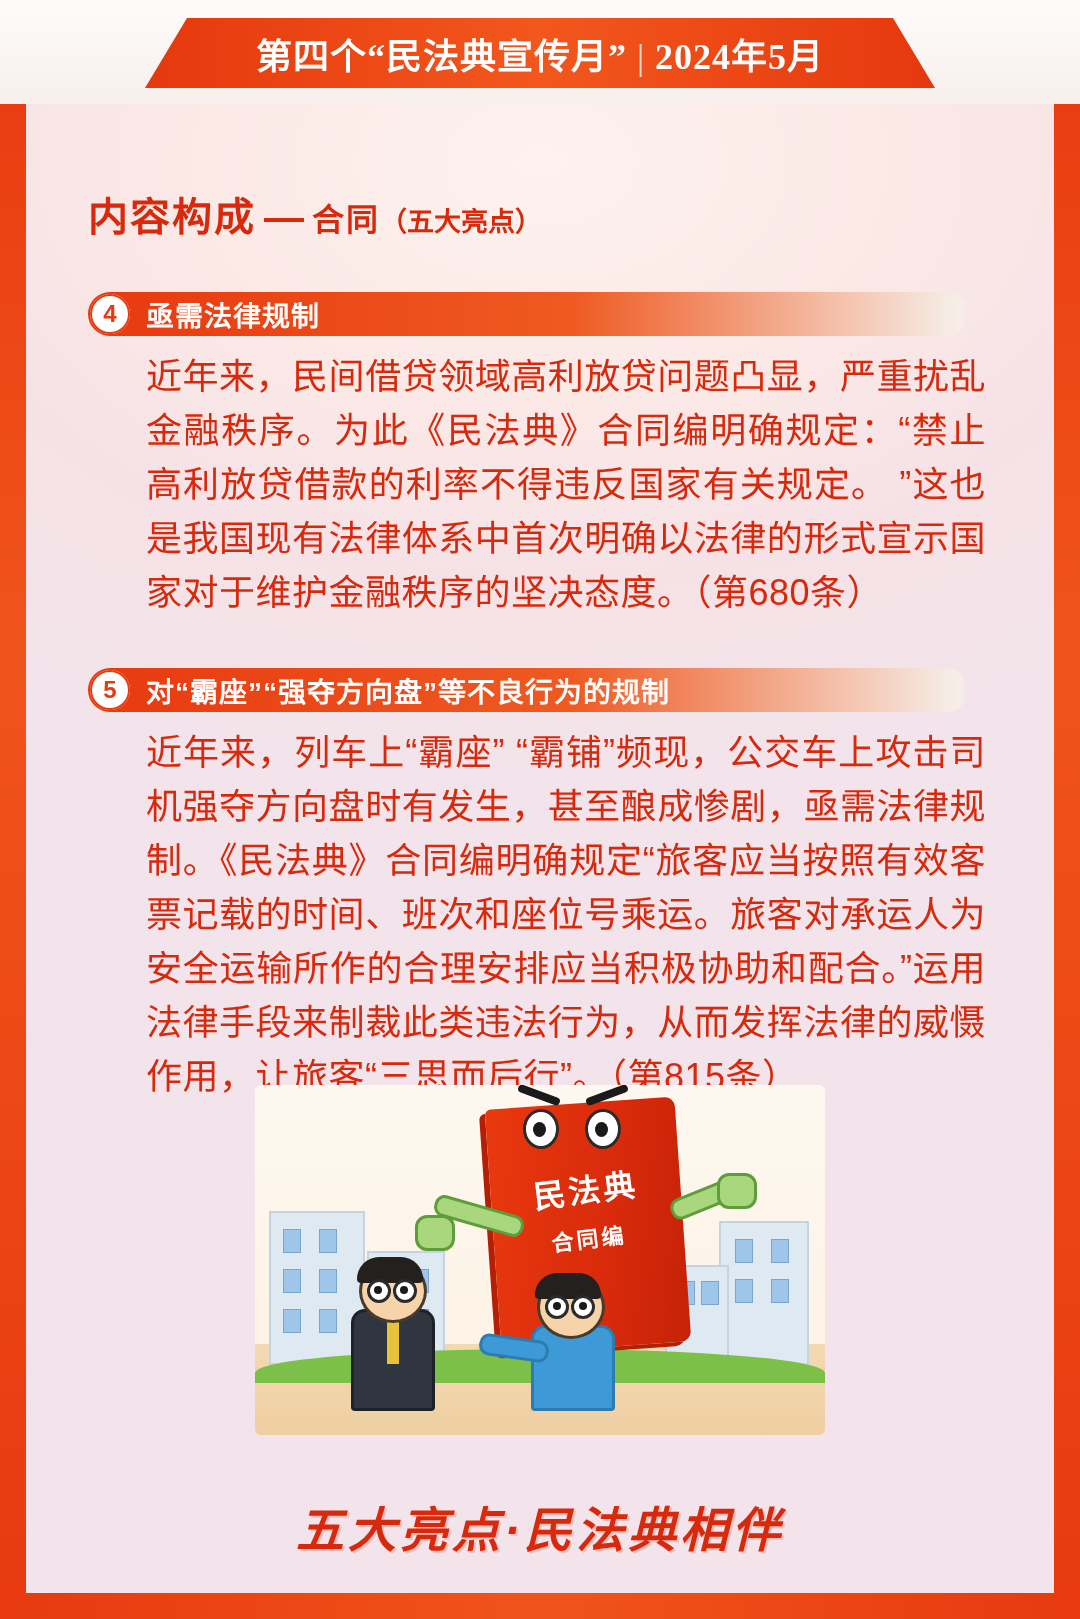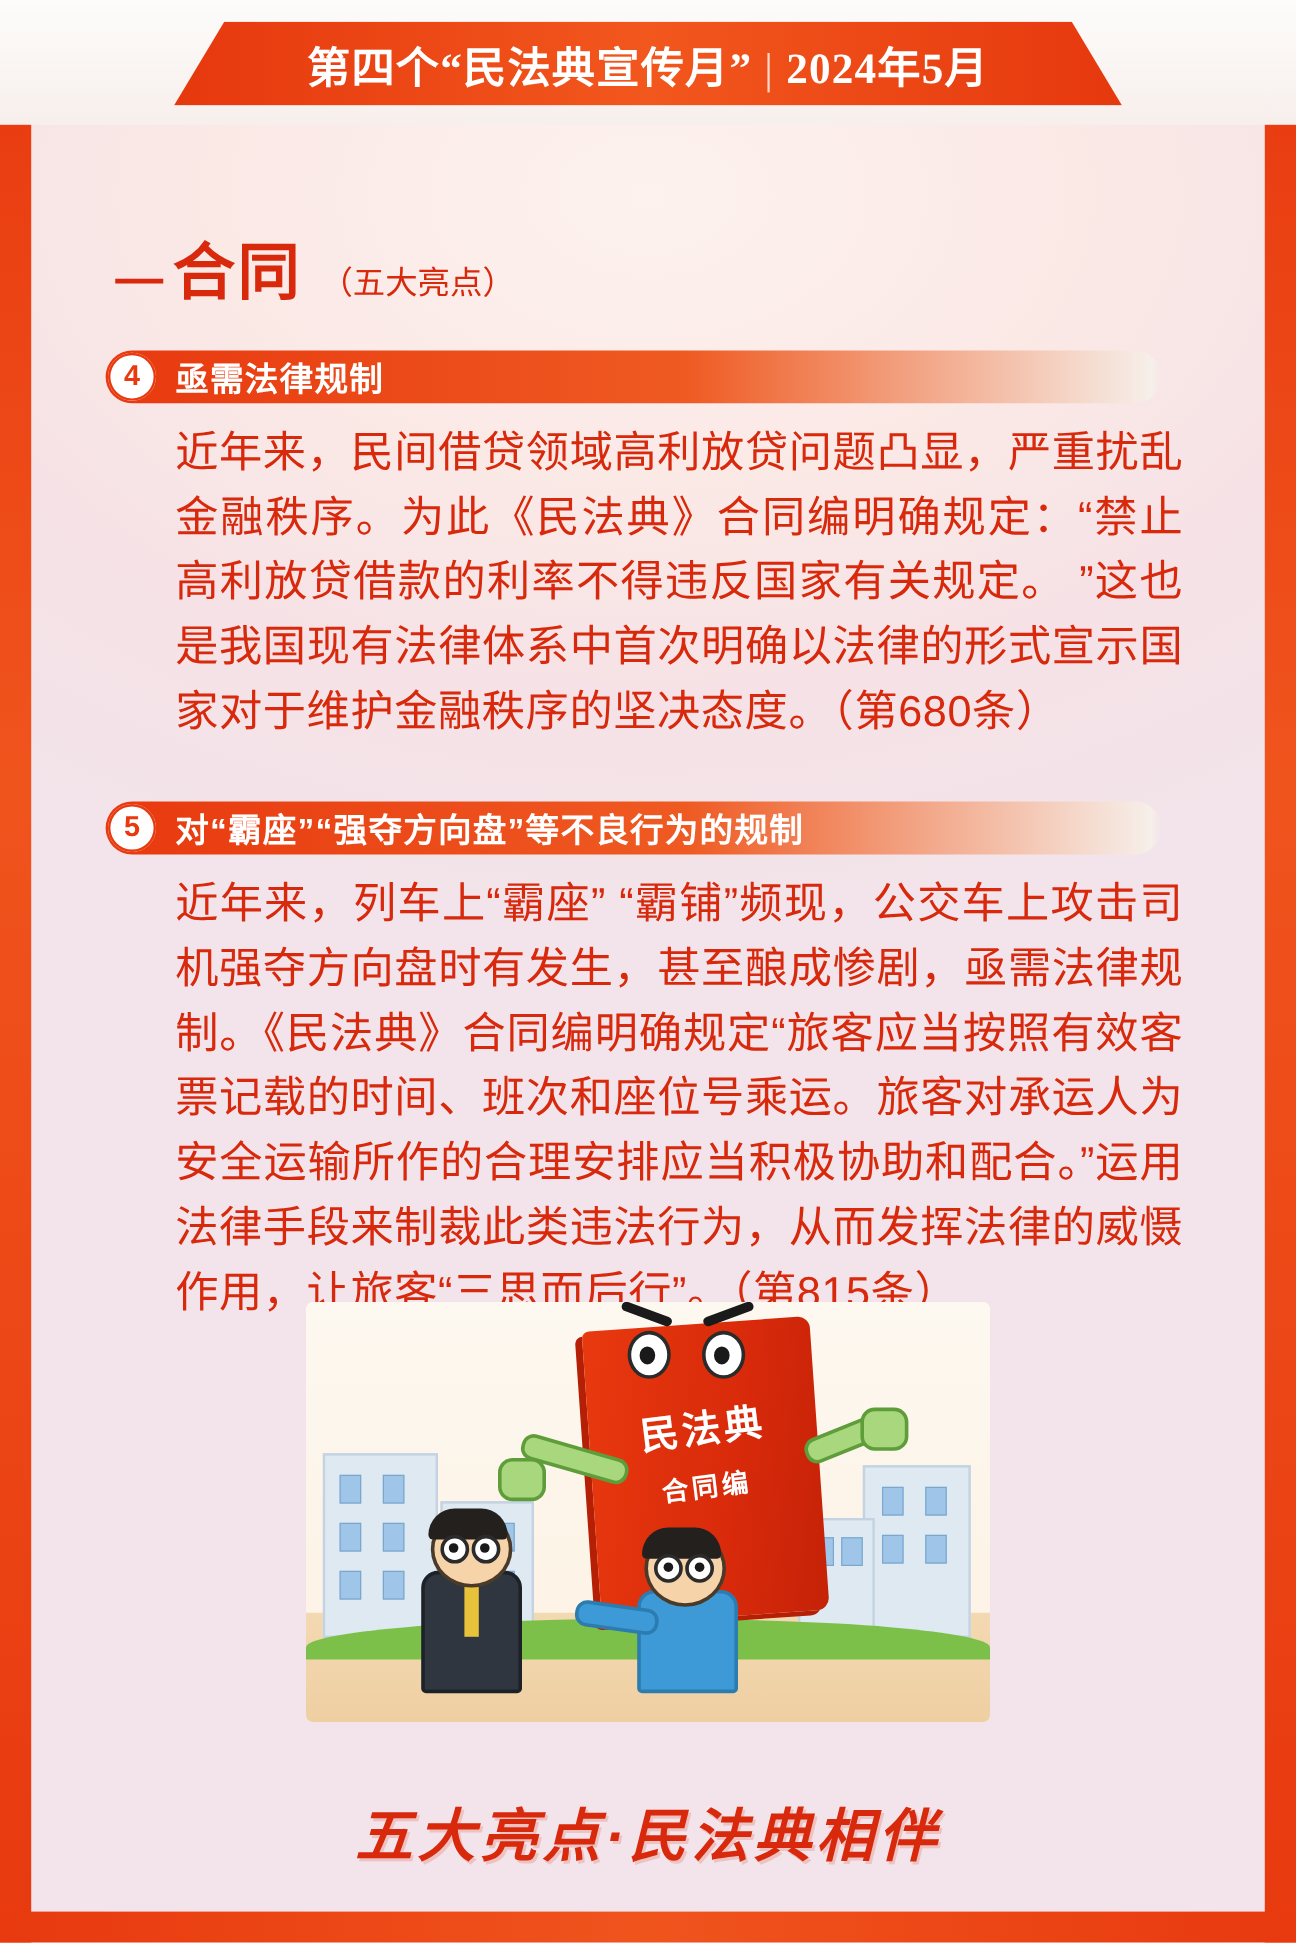--- a/index.html
+++ b/index.html
@@ -92,28 +92,28 @@
     font-size: 40px;
     font-weight: bold;
     letter-spacing: 2px;
   }
   .sh-dash {
     font-size: 40px;
     font-weight: bold;
     margin: 0 8px;
   }
   .sh-key {
-    font-size: 52px;
+    font-size: 32px;
     font-weight: bold;
     letter-spacing: 2px;
   }
   .sh-note {
     font-size: 27px;
-    font-weight: normal;
-    margin-left: 15px;
+    font-weight: bold;
+    margin-left: 0;
   }
 
   
   .item {
     position: absolute;
     left: 88px;
     width: 904px;
   }
   .bar {
     position: relative;
@@ -316,20 +316,21 @@
 
   <div class="header-band">
     <div class="header-ribbon">
       <div class="header-title">
         <span>第四个“民法典宣传月”</span><span class="header-sep">|</span><span>2024年5月</span>
       </div>
     </div>
   </div>
 
   <div class="section-heading">
+    <span class="sh-main">内容构成</span>
     <span class="sh-dash">—</span>
     <span class="sh-key">合同</span>
     <span class="sh-note">（五大亮点）</span>
   </div>
 
   <div class="item" style="top:292px;">
     <div class="bar">
       <div class="bar-num">4</div>
       <div class="bar-label">亟需法律规制</div>
     </div>

